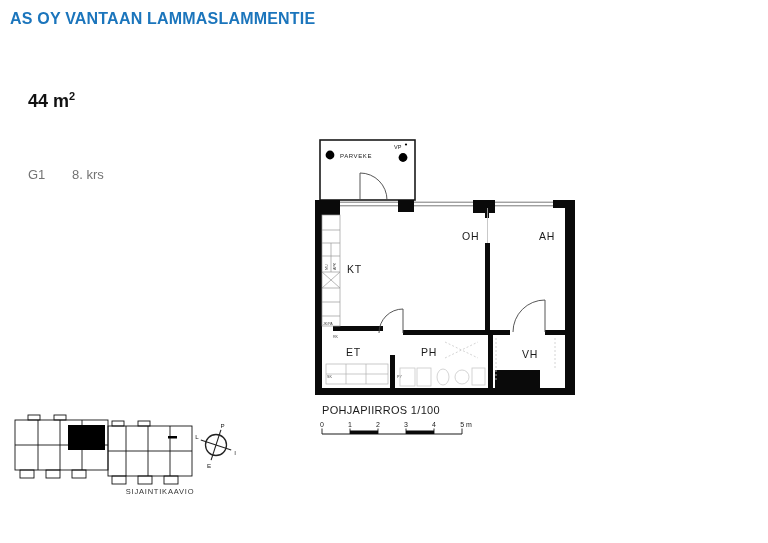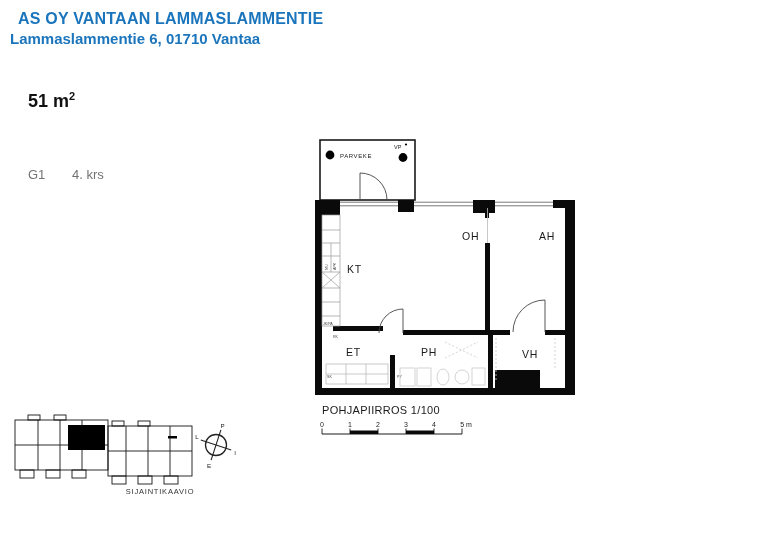--- a/index.html
+++ b/index.html
@@ -2,21 +2,21 @@
 <html><head>
 <meta charset="utf-8">
 <style>
   * { margin:0; padding:0; box-sizing:border-box; }
   body { background:#e8e8e8; font-family:"Liberation Sans", sans-serif; }
   .page {
     position:relative; width:768px; height:543px; background:#ffffff;
     overflow:hidden; margin:0 auto;
   }
   .hdr { position:absolute; left:10px; top:10px; color:#1b75bc; }
-  .hdr .t1 { font-size:16px; font-weight:bold; letter-spacing:0.2px;margin-left:8px; }
+  .hdr .t1 { font-size:16px; font-weight:bold; letter-spacing:0.2px; }
   .hdr .t2 { font-size:15px; font-weight:bold; margin-top:2px; }
   .apt { position:absolute; left:28px; top:88px; color:#111; }
   .apt .layout { font-size:18px; font-weight:bold; letter-spacing:0.3px; }
   .apt .area { font-size:18px; font-weight:bold; margin-top:2px; }
   .apt .area sup { font-size:11px; }
   .unitrow { position:absolute; left:28px; top:167px; font-size:13px; color:#737373; }
   .unitrow .floor { position:absolute; left:44px; top:0; white-space:nowrap; }
   .plan-svg { position:absolute; left:300px; top:130px; }
   .plan-caption { position:absolute; left:322px; top:404px; font-size:11px; color:#1a1a1a; letter-spacing:0.3px; }
   .scale-svg { position:absolute; left:318px; top:418px; }
@@ -30,30 +30,29 @@
   .site-cap { font-size:7.5px; letter-spacing:0.8px; fill:#333; }
   .compass-lbl { font-size:6.2px; fill:#222; }
 </style>
 </head>
 <body>
 
 <div class="page">
 
   <div class="hdr">
     <div class="t1">AS OY VANTAAN LAMMASLAMMENTIE</div>
-    <div class="t2">Lammaslammentie 6, 01710 Vantaa</div>
   </div>
 
   <div class="apt">
-    <div class="area"><span>51 m</span><sup>2</sup></div>
+    <div class="area"><span>44 m</span><sup>2</sup></div>
   </div>
 
   <div class="unitrow">
     <span>G1</span>
-    <span class="floor">4. krs</span>
+    <span class="floor">8. krs</span>
   </div>
 
   <svg class="plan-svg" width="290" height="280" viewBox="0 0 290 280">
 
     <g>
       <rect x="20" y="10" width="95" height="60" fill="#ffffff" stroke="#1a1a1a" stroke-width="1.6"></rect>
       <circle cx="30" cy="25" r="4.4" fill="#000"></circle>
       <text class="balc-lbl" x="40" y="27.5">PARVEKE</text>
       <text class="vp-lbl" x="94" y="19">VP</text>
       <circle cx="106" cy="14.5" r="1.1" fill="#000"></circle>

